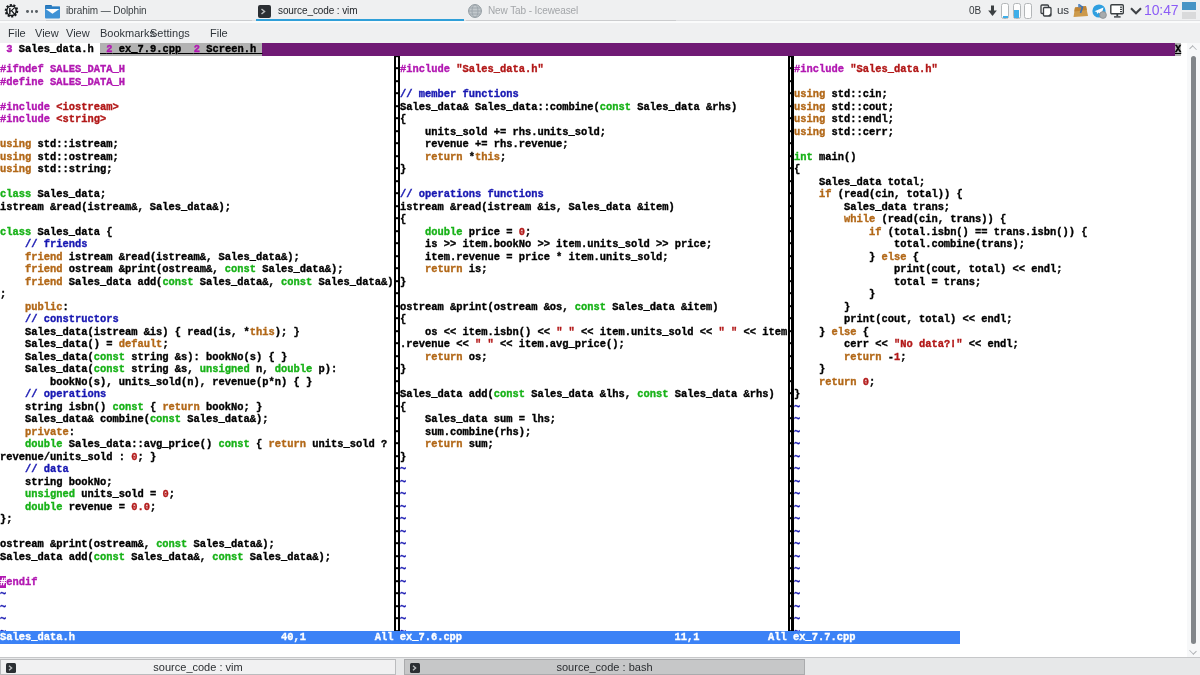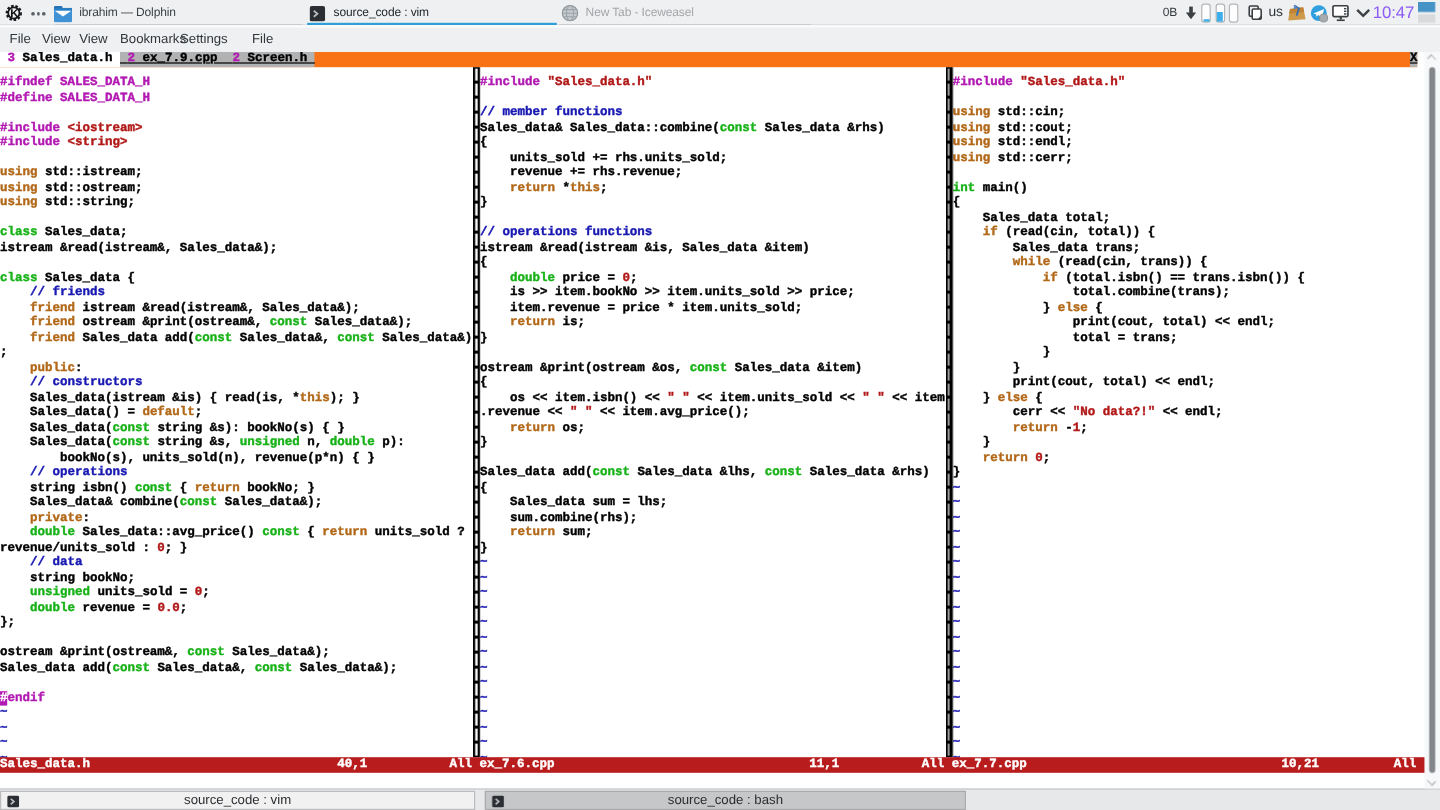--- a/index.html
+++ b/index.html
@@ -14,31 +14,31 @@
 #menubar span{position:absolute;top:4px;font-size:11px;color:#31363b;line-height:16px;}
 
 #term{position:absolute;left:0;top:43px;width:1187px;height:614px;background:#fff;}
 .trow{position:absolute;white-space:pre;font:bold 10.4167px "Liberation Mono",monospace;line-height:12.5px;-webkit-text-stroke:0.35px;}
 .pane{position:absolute;top:63px;white-space:pre;font:bold 10.4167px "Liberation Mono",monospace;line-height:12.5px;color:#000;margin:0;-webkit-text-stroke:0.35px;}
 i{font-style:normal;}
 .pane,.trow,#tabline .seg{will-change:transform;}
 .m{color:#b218b2}.r{color:#b21818}.g{color:#18b218}.o{color:#b26818}.b{color:#1818b2}
 .cur{background:#b218b2;color:#fff;}
 
-#tabline{position:absolute;left:0;top:43px;width:1181.25px;height:12.5px;background:#f97316;}
+#tabline{position:absolute;left:0;top:43px;width:1181.25px;height:12.5px;background:#701a75;}
 #tabline .seg{position:absolute;top:0;height:12.5px;white-space:pre;font:bold 10.4167px "Liberation Mono",monospace;line-height:12.5px;-webkit-text-stroke:0.35px;}
 .tw{background:#fff;color:#000;}
 .tg{background:#b2b2b2;color:#000;text-decoration:underline;}
 
 .sep{position:absolute;top:55.5px;width:6.25px;height:575px;background:#000;}
 .sep:before{content:"";position:absolute;left:2.4px;top:0;width:1.4px;height:100%;
  background:repeating-linear-gradient(to bottom,#fff 0px,#fff 10.2px,transparent 10.2px,transparent 12.5px);
  background-position:0 1.2px;}
 
-#status{position:absolute;left:0;top:630.5px;width:1199px;height:12.5px;background:#b91c1c;color:#fff;}
+#status{position:absolute;left:0;top:630.5px;width:960px;height:12.5px;background:#3b82f6;color:#fff;}
 
 #sbtrack{position:absolute;left:1187px;top:43px;width:13px;height:614px;background:#f7f8f9;}
 #sbthumb{position:absolute;left:3.5px;top:13px;width:5.5px;height:588px;background:#82868a;border-radius:3px;}
 .chev{position:absolute;width:6px;height:6px;border-right:1.6px solid #aeb1b4;border-bottom:1.6px solid #aeb1b4;}
 
 #taskbar{position:absolute;left:0;top:657px;width:1200px;height:18px;background:#e7e8e9;border-top:1px solid #c6c7c9;}
 .tbtn{position:absolute;top:0.5px;height:16.5px;font-size:11px;color:#2b2e31;}
 .tbtn .lbl{position:absolute;top:1.5px;width:100%;text-align:center;}
 
 .abs{position:absolute;}

